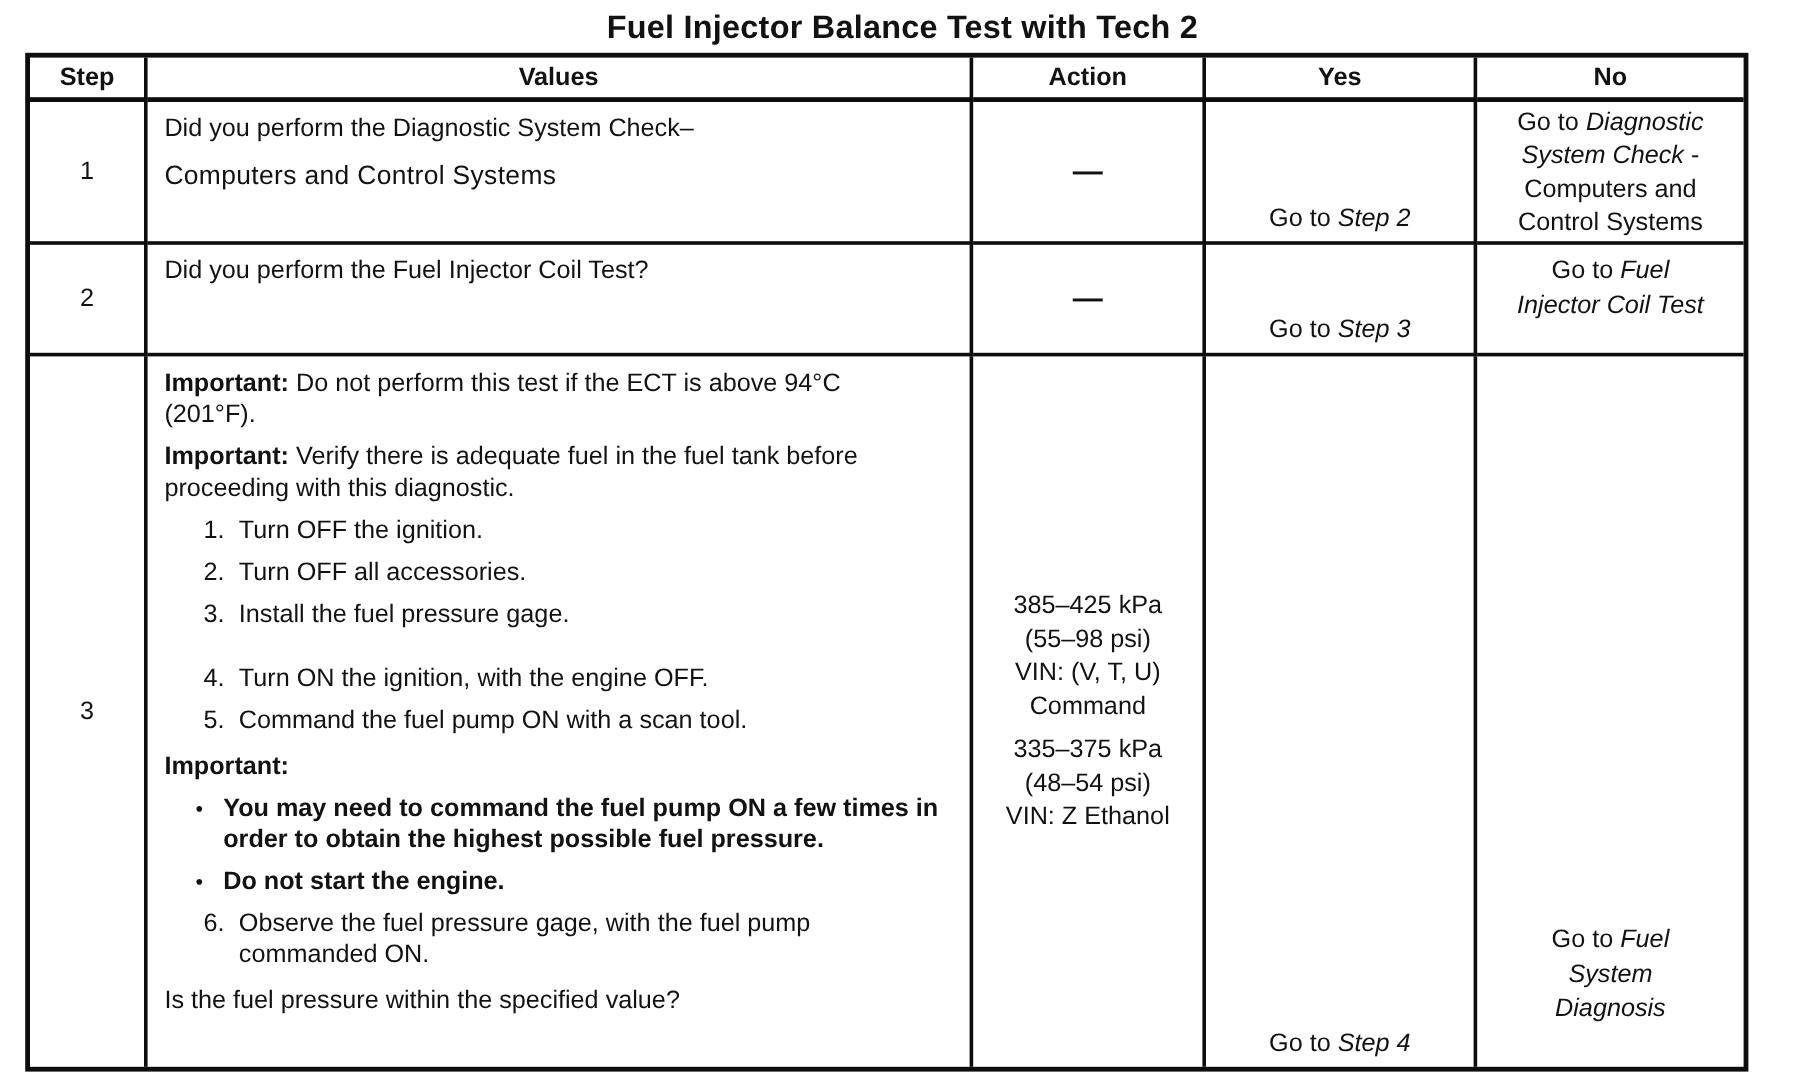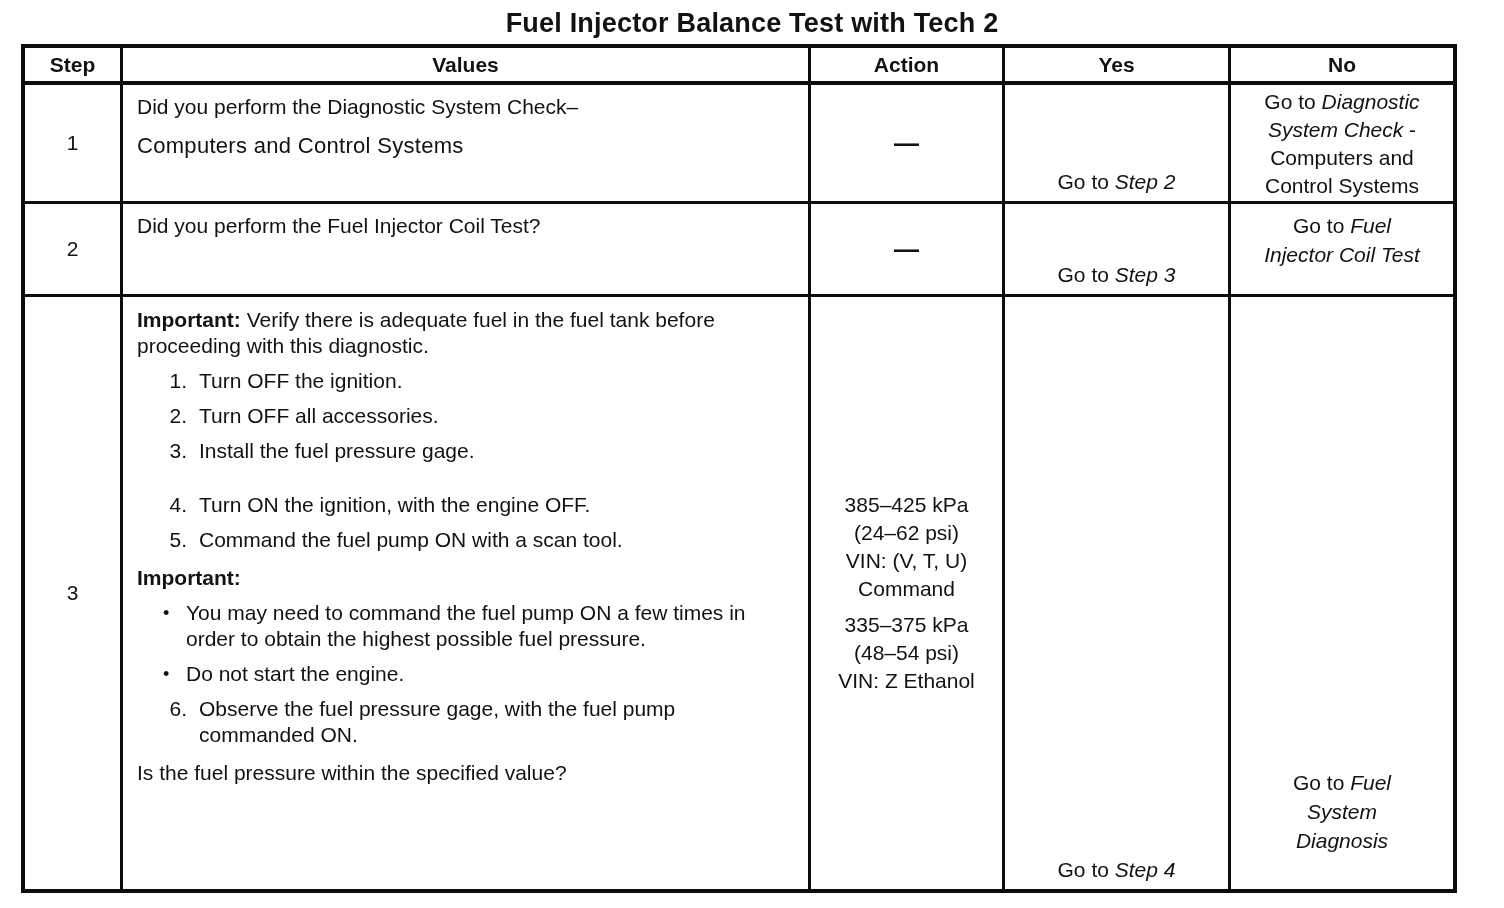--- a/index.html
+++ b/index.html
@@ -90,21 +90,21 @@
   .a3 { padding: 10px 14px 6px 14px; line-height: 26px; }
   .imp-para { max-width: 644px; margin-bottom: 9px; }
   .imp-label { font-weight: bold; }
   .num-item { display: flex; padding-left: 20px; margin: 9px 0; }
   .num-item .num { flex: none; width: 30px; text-align: right; margin-right: 12px; }
   .num-item .li-text { max-width: 592px; }
   .gap-before { margin-top: 28px; }
   .imp-line { font-weight: bold; margin: 12px 0 8px 0; }
   .bullet-item { display: flex; padding-left: 26px; margin: 9px 0; }
   .bullet-item .bmark { flex: none; width: 15px; margin-right: 8px; font-size: 18px; }
-  .bullet-item .bl-text { max-width: 600px; }
+  .bullet-item .bl-text { max-width: 600px; font-weight: bold; }
   .question { margin-top: 12px; }
   i { font-style: italic; text-align: center; }
 </style>
 </head>
 <body>
 
 <div>
   <h1 class="page-title">Fuel Injector Balance Test with Tech 2</h1>
 
   <div class="dtable">
@@ -143,20 +143,21 @@
     <div class="cell yes-cell">
       <span><span>Go to </span><i>Step 3</i></span>
     </div>
     <div class="cell no-cell top-align col-last">
       <div><span>Go to </span><i>Fuel</i></div>
       <div><i>Injector Coil Test</i></div>
     </div>
 
     <div class="cell step-cell row-last">3</div>
     <div class="cell a3 row-last">
+      <p class="imp-para"><span class="imp-label">Important:</span><span> Do not perform this test if the ECT is above 94°C (201°F).</span></p>
       <p class="imp-para"><span class="imp-label">Important:</span><span> Verify there is adequate fuel in the fuel tank before proceeding with this diagnostic.</span></p>
 
       <div class="num-item">
         <span class="num">1.</span>
         <span class="li-text">Turn OFF the ignition.</span>
       </div>
       <div class="num-item">
         <span class="num">2.</span>
         <span class="li-text">Turn OFF all accessories.</span>
       </div>
@@ -189,21 +190,21 @@
         <span class="num">6.</span>
         <span class="li-text">Observe the fuel pressure gage, with the fuel pump commanded ON.</span>
       </div>
 
       <div class="question">Is the fuel pressure within the specified value?</div>
     </div>
 
     <div class="cell values-cell row-last">
       <div>
         <div>385–425 kPa</div>
-        <div>(24–62 psi)</div>
+        <div>(55–98 psi)</div>
         <div>VIN: (V, T, U)</div>
         <div>Command</div>
       </div>
       <div class="values-group2">
         <div>335–375 kPa</div>
         <div>(48–54 psi)</div>
         <div>VIN: Z Ethanol</div>
       </div>
     </div>
 

